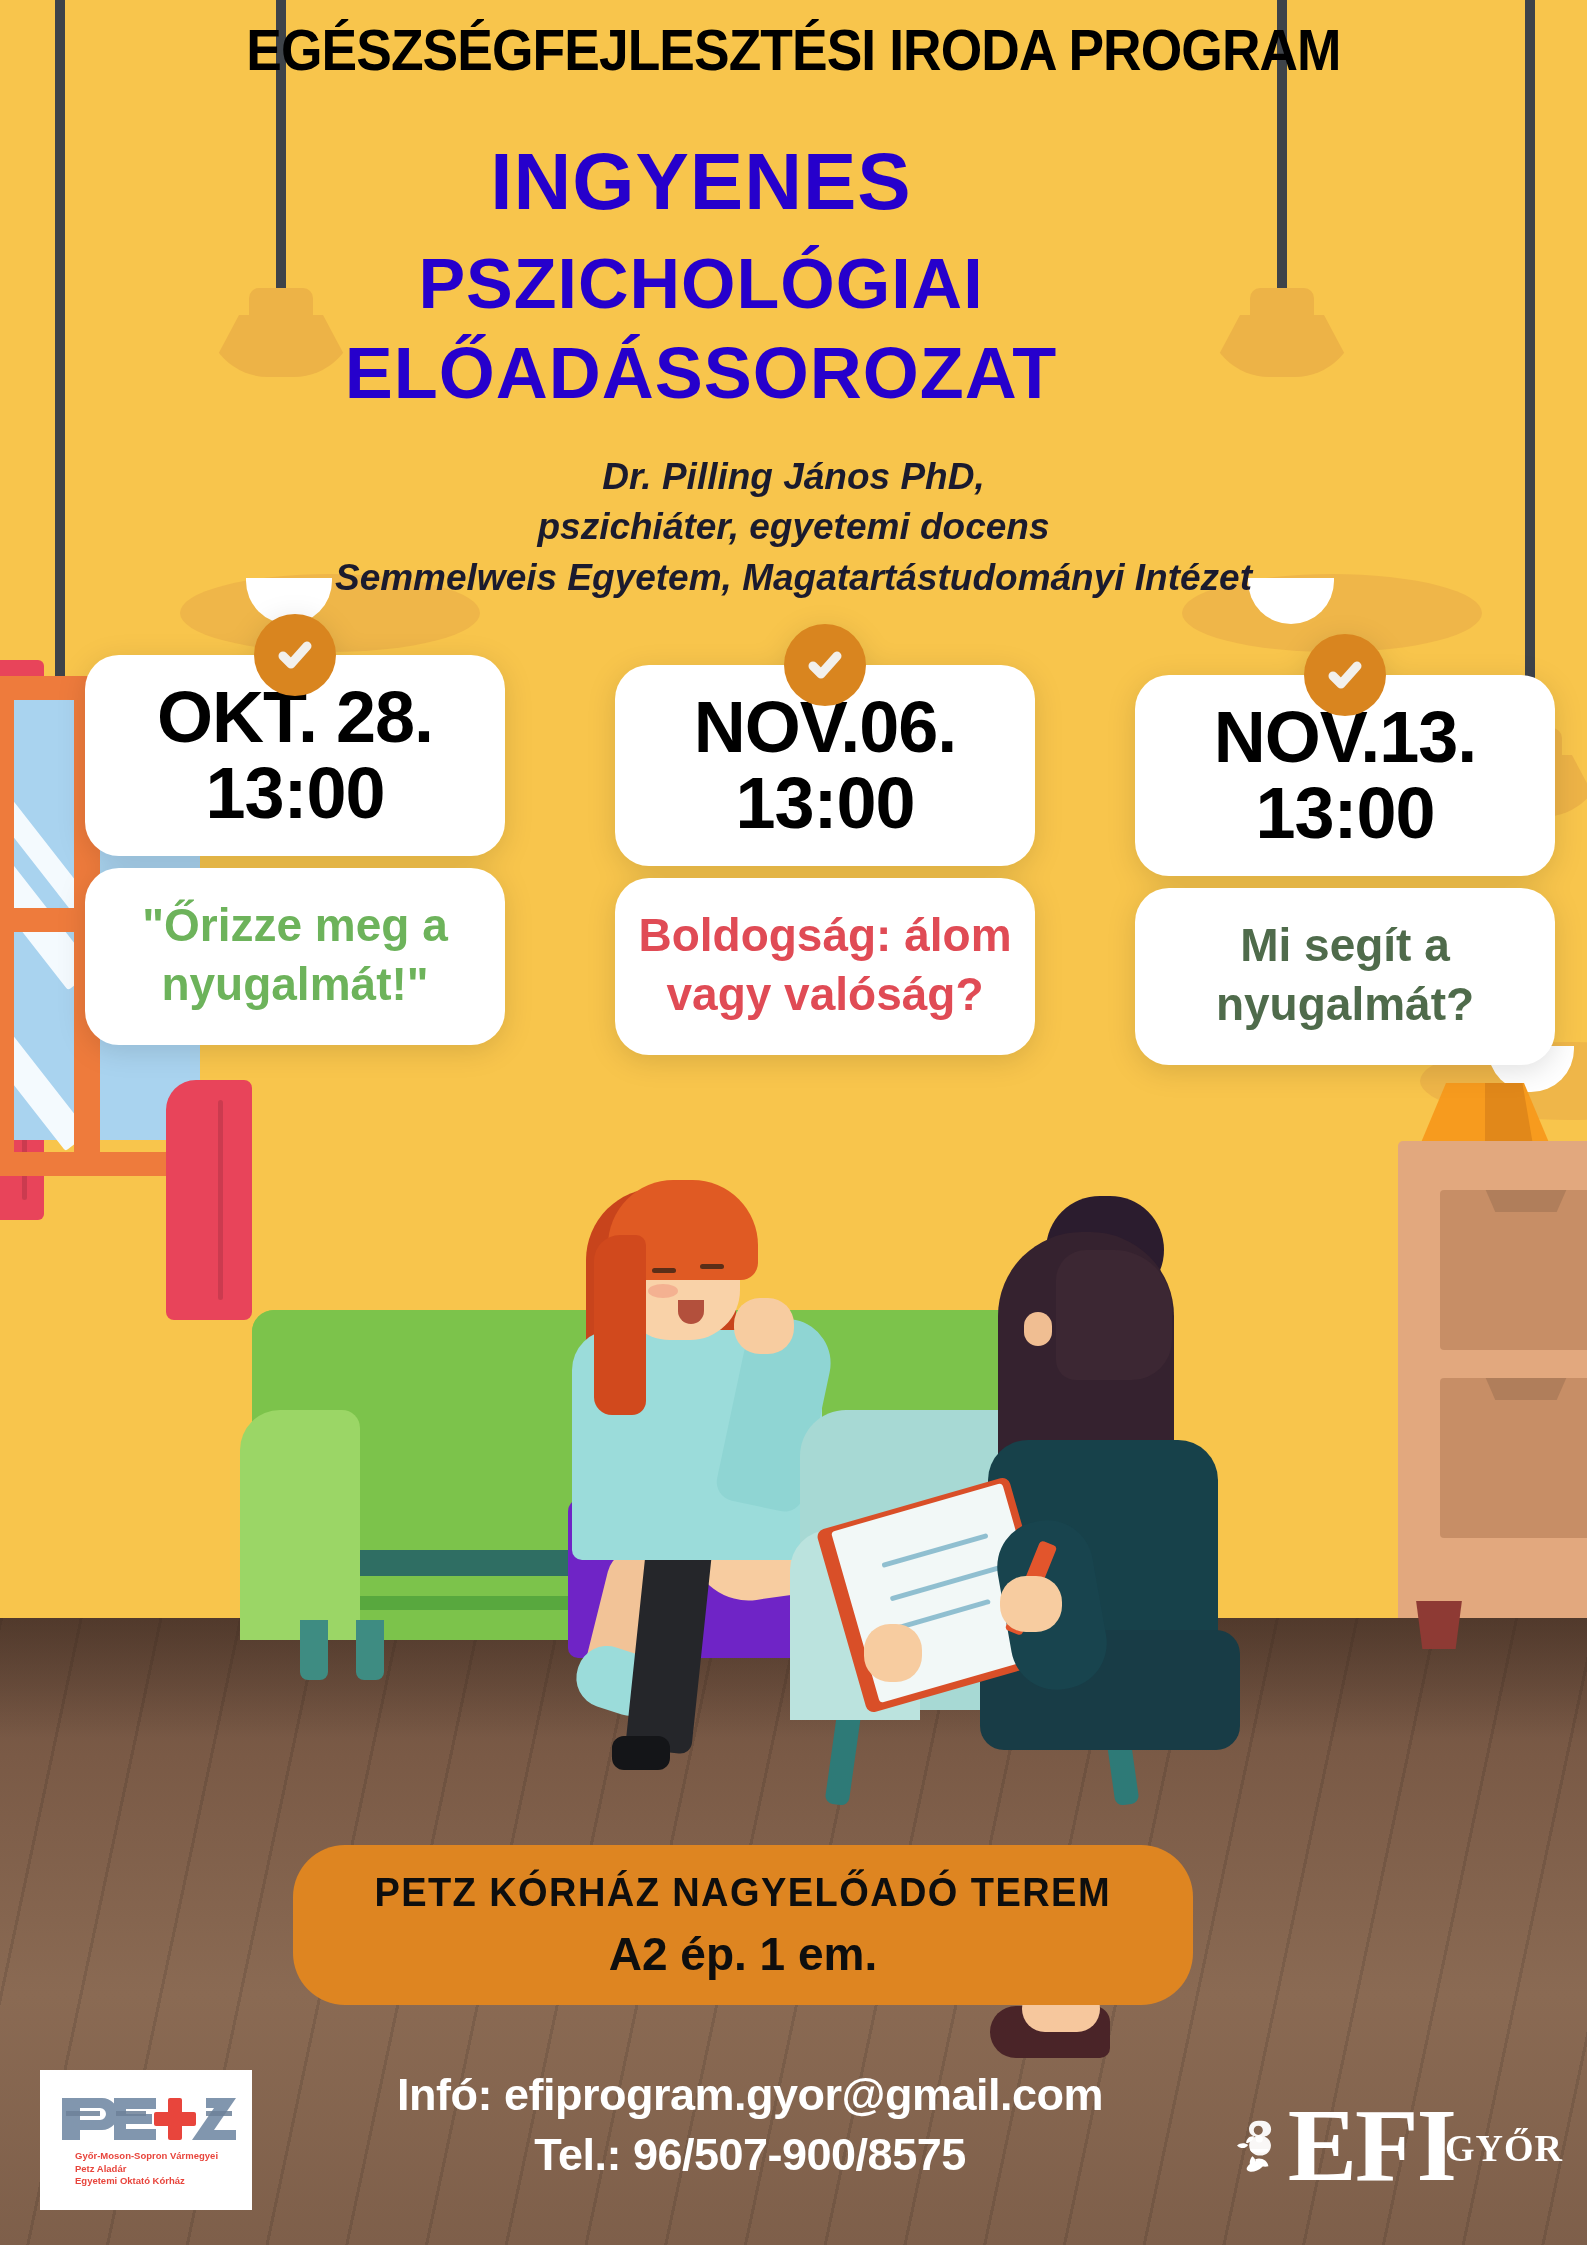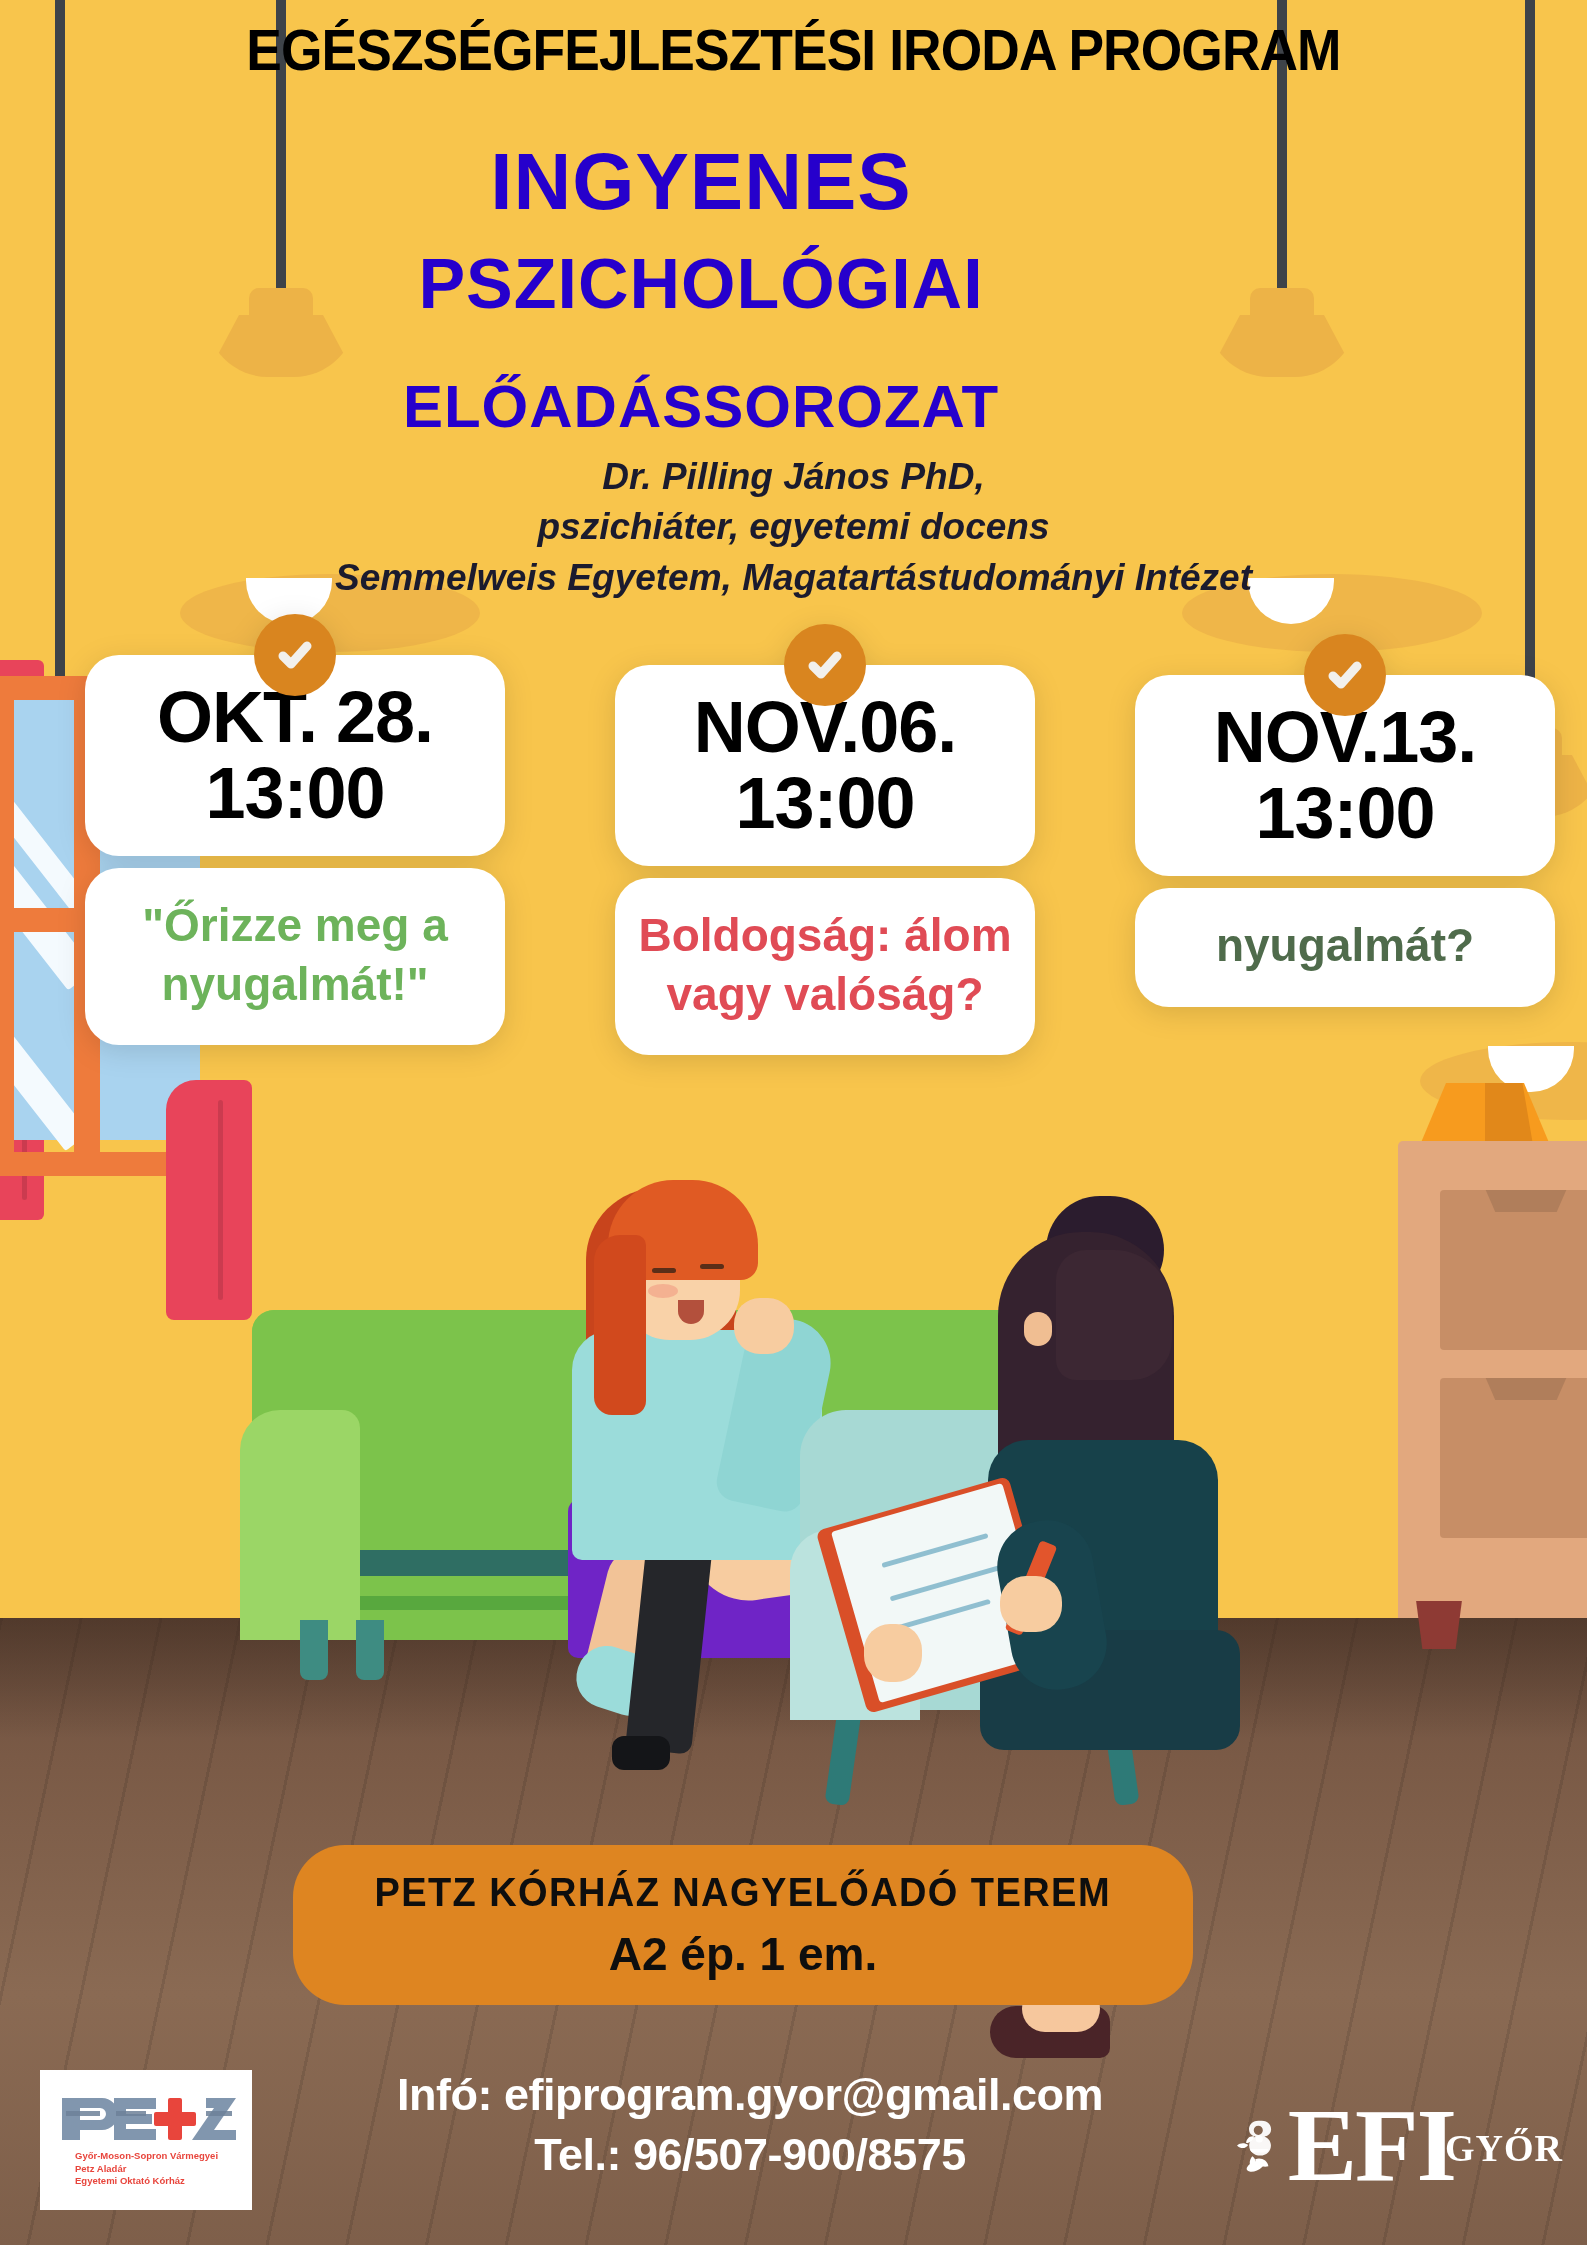--- a/index.html
+++ b/index.html
@@ -130,21 +130,21 @@
     transform:scaleX(.92);
   }
   .title{
     position:absolute;left:0;width:1402px;text-align:center;
     color:#2600CC;font-weight:bold;letter-spacing:1px;
     font-family:"Liberation Sans", sans-serif;
     line-height:1.04;
   }
   .title-1{top:140px;font-size:80px;}
   .title-2{top:248px;font-size:70px;}
-  .title-3{top:376px;font-size:60px;}
+  .title-3{top:336px;font-size:72px;}
 
   .speaker{
     position:absolute;left:0;top:452px;width:1587px;text-align:center;
     color:#1B1B2E;font-weight:bold;font-style:italic;font-size:37px;line-height:1.36;
   }
 
   
   .card{
     position:absolute;width:420px;
     filter:drop-shadow(0 6px 14px rgba(0,0,0,.12));
@@ -393,20 +393,21 @@
     <div class="badge" style="left:169px;top:-41px;">
       <svg width="46" height="46" viewBox="0 0 46 46" aria-hidden="true">
         <path d="M11 24 L19 32 L35 14" fill="none" stroke="#F2F0EC" stroke-width="9" stroke-linecap="round" stroke-linejoin="round"></path>
       </svg>
     </div>
     <div class="card-top">
       <div class="date-line">NOV.13.</div>
       <div class="time-line">13:00</div>
     </div>
     <div class="card-bottom">
+      <div class="topic" style="color:#4F6B4B;">Mi segít a</div>
       <div class="topic" style="color:#4F6B4B;">nyugalmát?</div>
     </div>
   </div>
 
   <div class="venue">
     <div class="venue-1">PETZ KÓRHÁZ NAGYELŐADÓ TEREM</div>
     <div class="venue-2">A2 ép. 1 em.</div>
   </div>
 
   <div class="contact">

